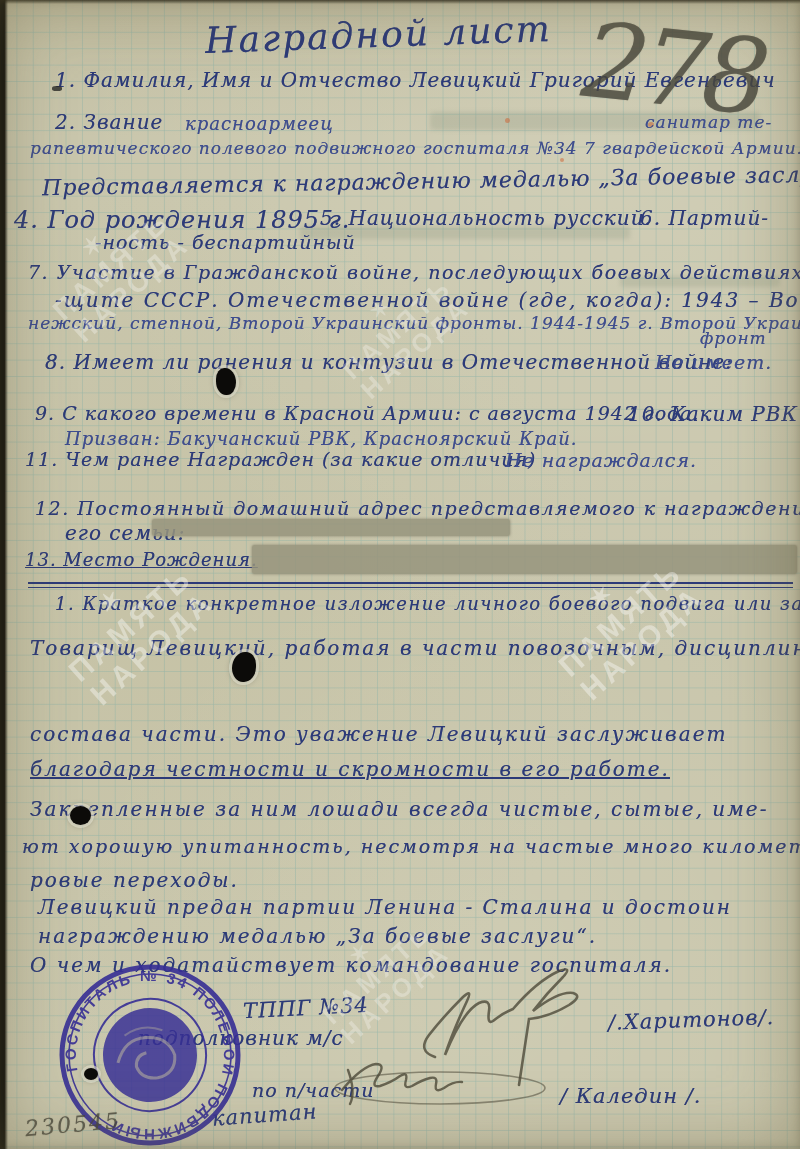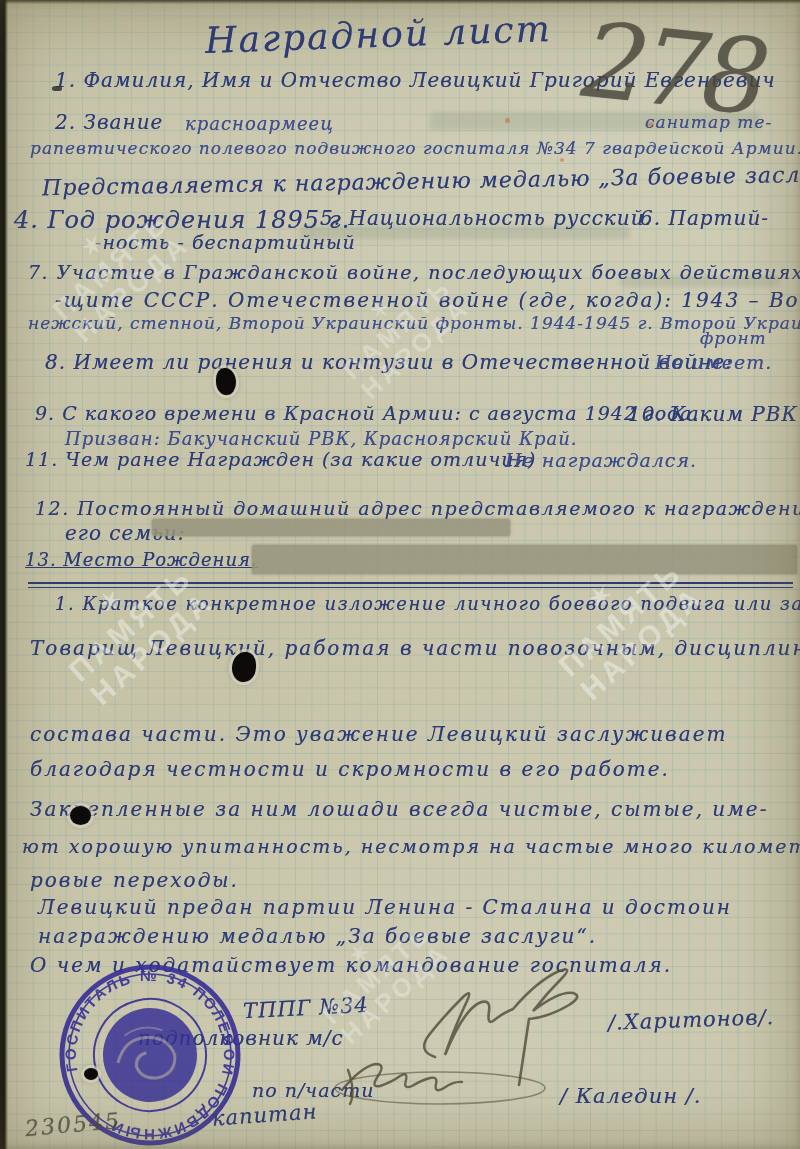--- a/index.html
+++ b/index.html
@@ -95,21 +95,21 @@
 
   <div class="hw" style="left:25px;top:549px;font-size:18px;text-decoration:underline;">13. Место Рождения.</div>
   <div class="redact" style="left:252px;top:545px;width:545px;height:29px;"></div>
 
   <div class="divider" style="left:28px;top:582px;width:765px;"></div>
 
   <div class="hw" style="left:55px;top:593px;font-size:18px;letter-spacing:1.5px;">1. Краткое конкретное изложение личного боевого подвига или заслуг.</div>
 
   <div class="hw cit" style="left:30px;top:636px;font-size:20px;">Товарищ Левицкий, работая в части повозочным, дисциплини-</div>
   <div class="hw cit" style="left:30px;top:722px;font-size:20px;">состава части.  Это уважение Левицкий заслуживает</div>
-  <div class="hw cit" style="left:30px;top:757px;font-size:20px;">благодаря честности и скромности в его работе.</div>
+  <div class="hw cit" style="left:30px;top:757px;font-size:20px;text-decoration:underline;">благодаря честности и скромности в его работе.</div>
   <div class="hw cit" style="left:30px;top:797px;font-size:20px;">Закрепленные за ним лошади всегда чистые, сытые, име-</div>
   <div class="hw cit" style="left:22px;top:835px;font-size:19px;">ют хорошую упитанность, несмотря на частые много километ-</div>
   <div class="hw cit" style="left:30px;top:868px;font-size:20px;">ровые переходы.</div>
   <div class="hw cit" style="left:38px;top:895px;font-size:20px;">Левицкий предан партии Ленина - Сталина и достоин</div>
   <div class="hw cit" style="left:38px;top:924px;font-size:20px;">награждению медалью „За боевые заслуги“.</div>
   <div class="hw cit" style="left:30px;top:953px;font-size:20px;">О чем и ходатайствует командование госпиталя.</div>
 
   <div class="hw" style="left:243px;top:996px;font-size:21px;transform:rotate(-3deg);">ТППГ №34</div>
   <div class="hw" style="left:138px;top:1026px;font-size:20px;">подполковник  м/с</div>
   <div class="hw" style="left:608px;top:1008px;font-size:21px;transform:rotate(-2deg);">/.Харитонов/.</div>

